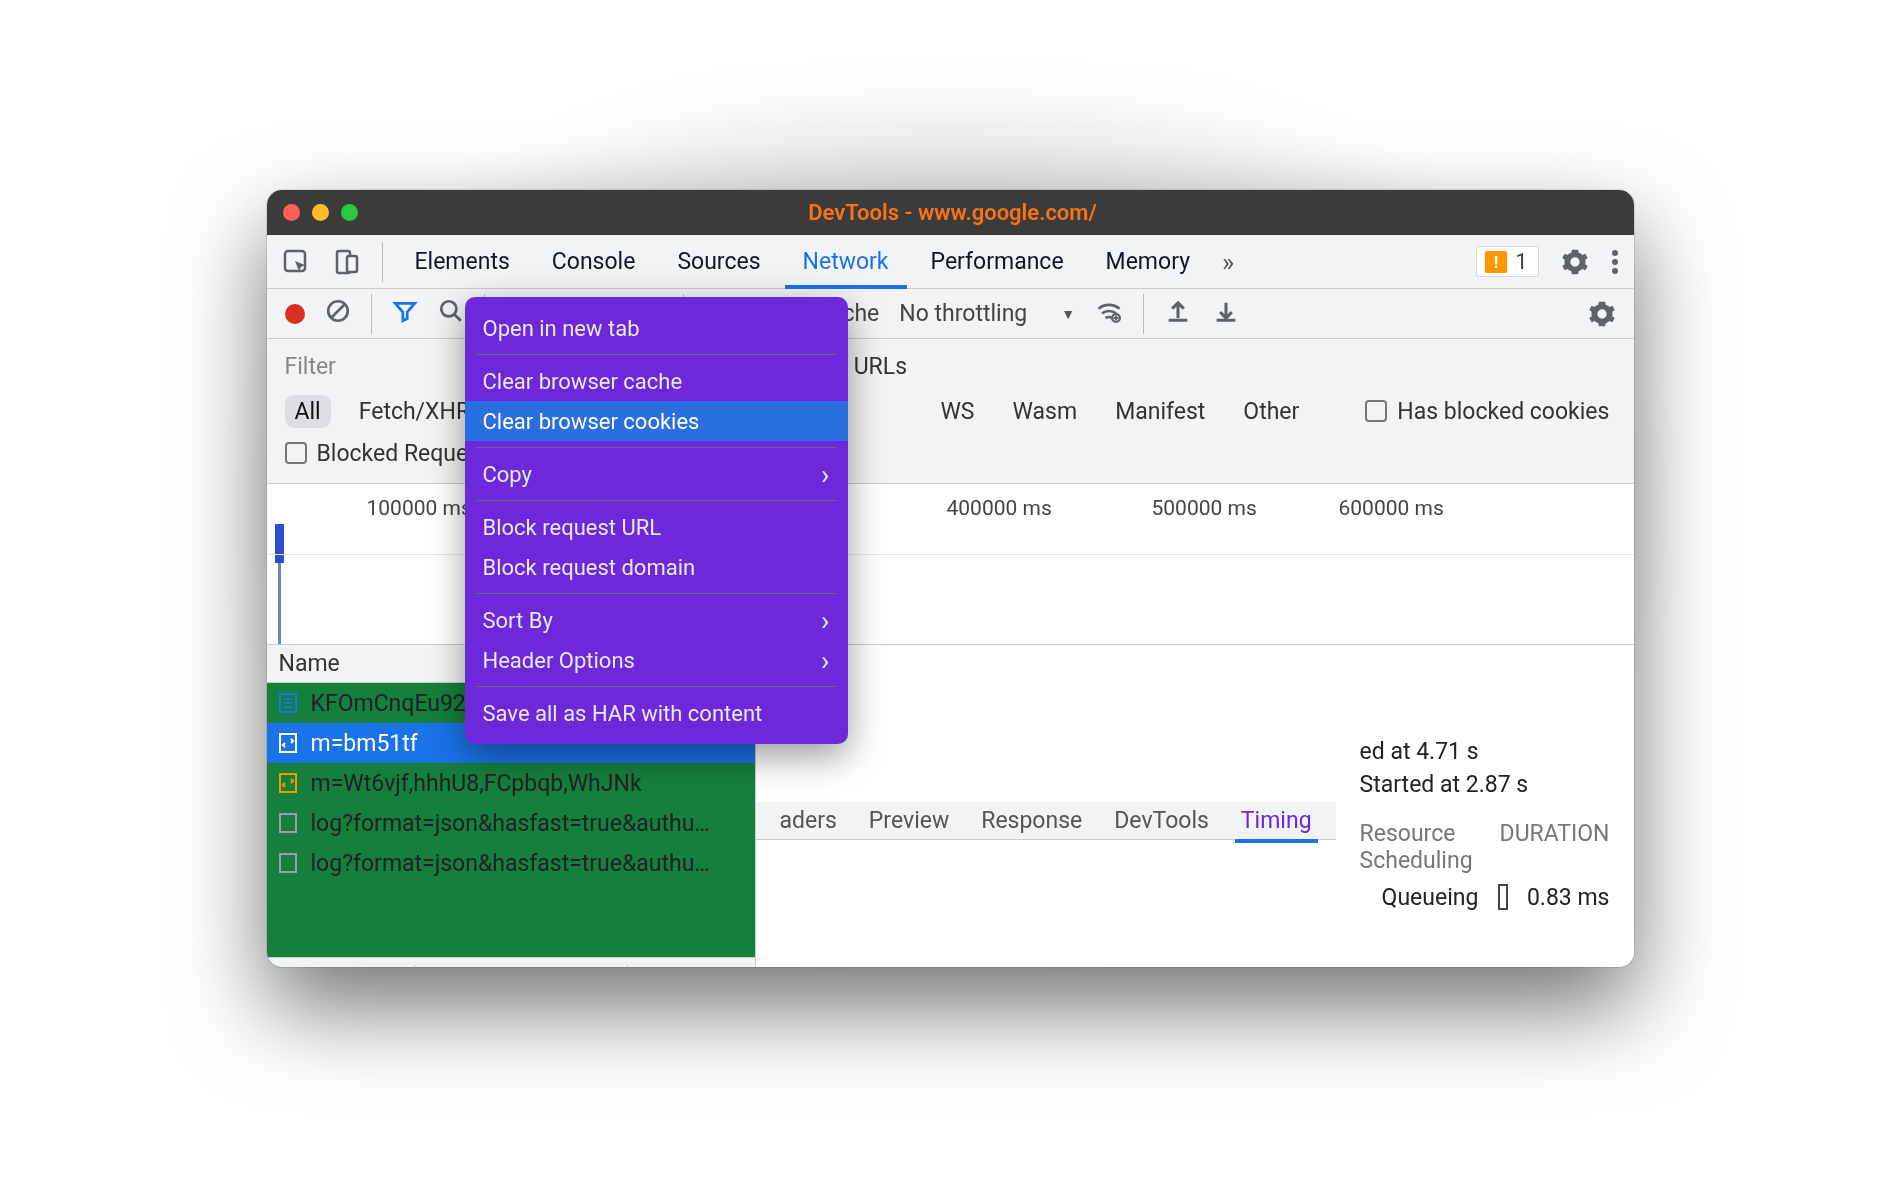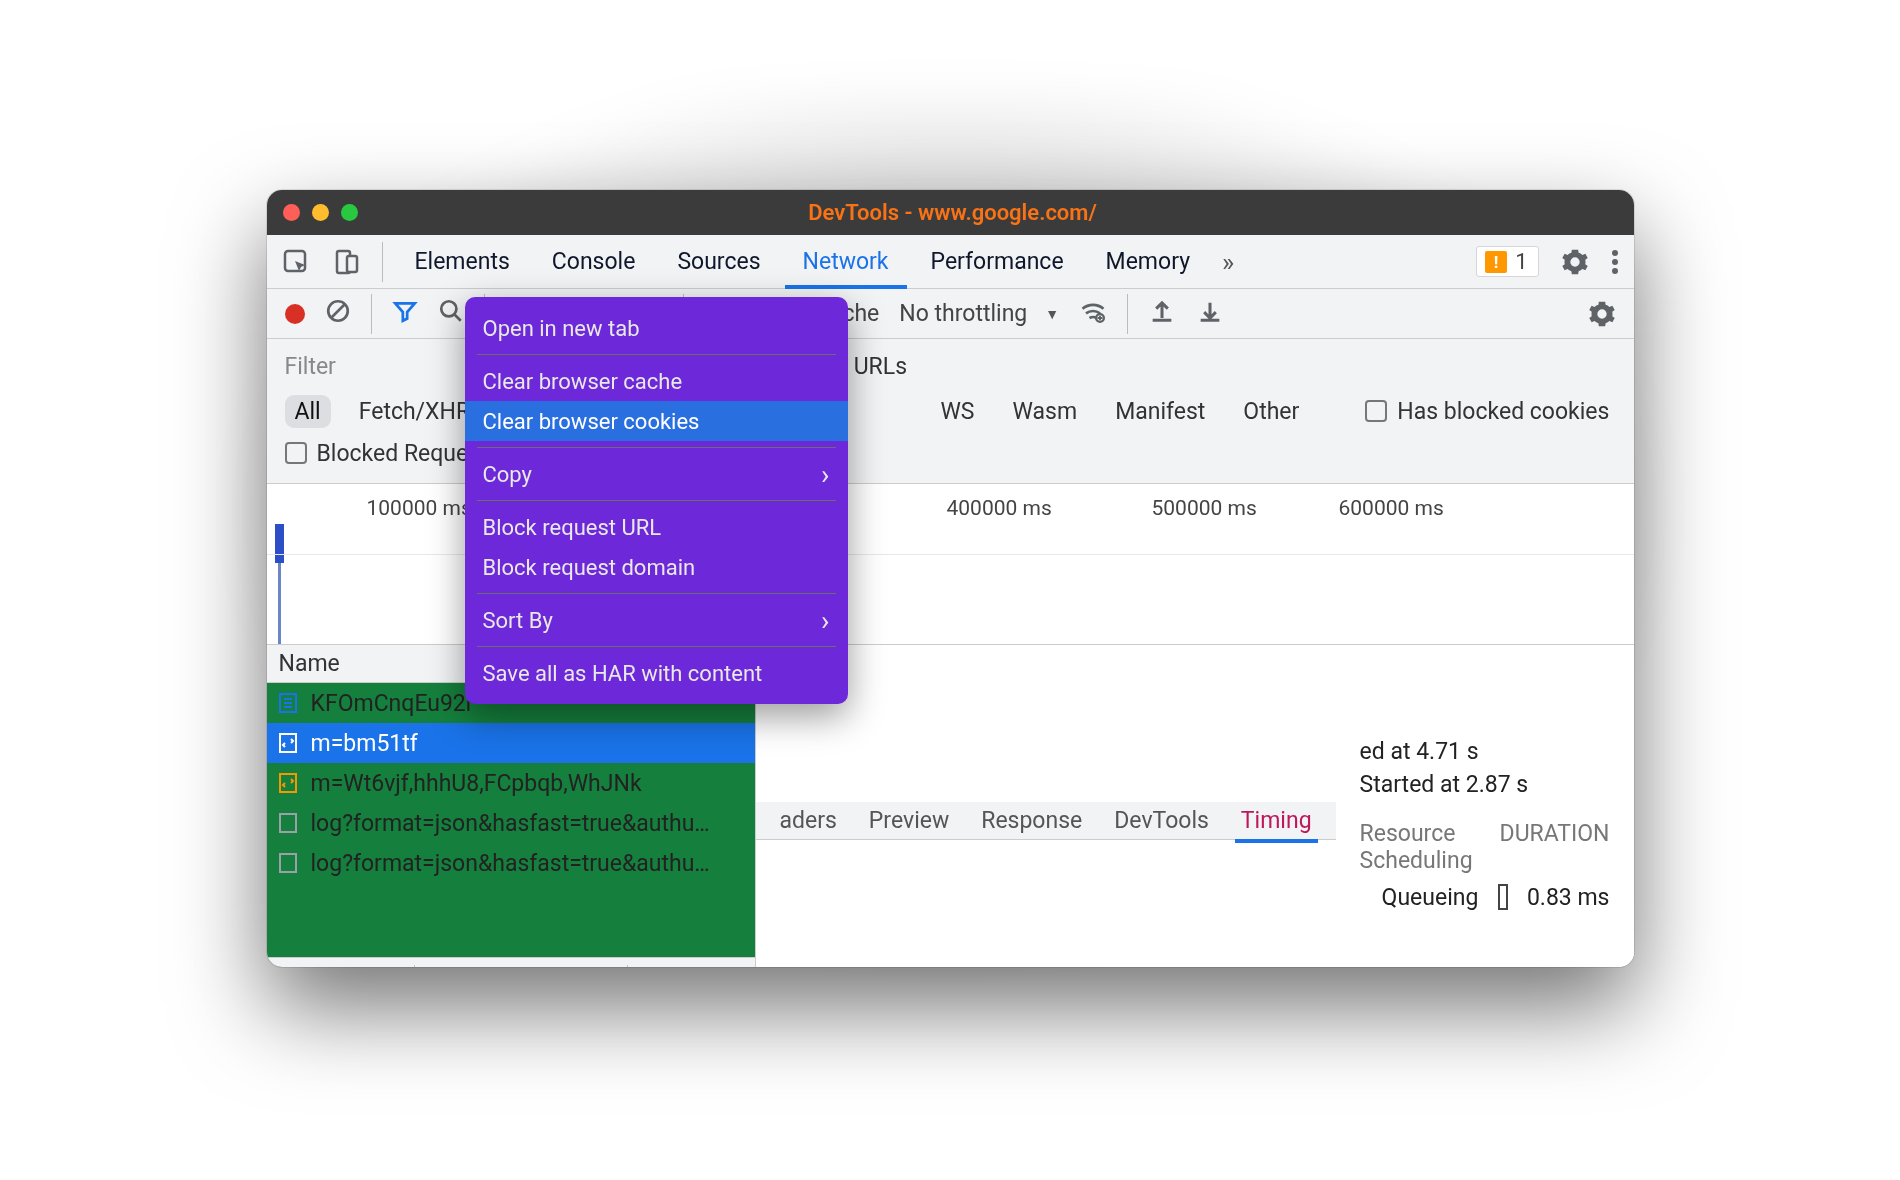--- a/index.html
+++ b/index.html
@@ -24,21 +24,21 @@
   .warn-badge{ background:#fff; border:1px solid #d6d6d6; border-radius:3px; padding:2px 10px 2px 8px; display:flex; align-items:center; gap:8px; font-size:22px; color:#444;}
   .warn-badge .sq{ width:22px;height:22px;background:#ff9800;color:#fff;font-size:17px;display:flex;align-items:center;justify-content:center;font-weight:700;border-radius:2px;}
   .gear-ic, .kebab-ic { color:#5f6368; }
   .netbar { height:50px; border-bottom:1px solid #ccc; display:flex; align-items:center; padding:0 18px; gap:20px; background:#f1f3f4; font-size:23px; color:#444;}
   .rec { width:20px; height:20px; background:#d93025; border-radius:50%; }
   .nosign svg{width:26px;height:26px;}
   .funnel svg{width:26px;height:26px;}
   .loupe svg{width:26px;height:26px;}
   .cb { width:22px; height:22px; border:2px solid #777; border-radius:4px; }
   .cbwrap{display:flex;align-items:center;gap:10px;}
-  .throttle{display:flex;align-items:center;gap:12px;}
+  .throttle{display:flex;align-items:center;gap:28px;}
   .tri{font-size:14px;color:#555;margin-left:6px;}
   .net-ic svg{width:28px;height:28px;}
   .filterrow { border-bottom:1px solid #ccc; background:#f1f3f4; font-size:23px; color:#333; padding:5px 18px 10px; }
   .filterrow .line1{display:flex; align-items:center; gap:16px; height:45px;}
   .filterrow .line2{display:flex; align-items:center; gap:18px; height:40px; margin-top:2px;}
   .filterrow .line3{display:flex; align-items:center; gap:14px; height:40px; margin-top:2px;}
   .ftext{color:#888;}
   .chip{padding:3px 10px; border-radius:9px;}
   .chip.sel{background:#dcdee1; color:#111;}
   .waterfall { height:161px; border-bottom:1px solid #ccc; background:#fff; position:relative; overflow:hidden;}
@@ -52,21 +52,21 @@
   .rows{flex:1; overflow:hidden; font-size:23px;}
   .row{height:40px; display:flex; align-items:center; gap:12px; padding:0 10px; color:#222; white-space:nowrap; overflow:hidden;}
   .row .ric{width:22px;height:22px;display:flex;align-items:center;justify-content:center;}
   .row.sel{background:#1a73e8;color:#fff;}
   .row.sel .ric svg rect, .row.sel .ric svg path{stroke:#fff;}
   .status{height:40px;border-top:1px solid #ccc;background:#f1f3f4;font-size:22px;color:#555;display:flex;align-items:center;}
   .status span{padding:0 16px;}
   .status .sv{border-left:1px solid #c3c3c3;}
   .rightpane{flex:1; background:#fff; display:flex; flex-direction:row;align-items:center;}
   .detailtabs{height:38px;border-bottom:1px solid #ccc; background:#f1f3f4; display:flex; align-items:center; gap:32px; padding:0 24px; font-size:23px; color:#555;}
-  .detailtabs .dt.active{color:#be185d; position:relative;}
+  .detailtabs .dt.active{color:#6d28d9; position:relative;}
   .detailtabs .dt.active::after{content:"";position:absolute;left:-6px;right:-6px;bottom:-9px;height:4px;background:#1a73e8;}
   .detailbody{flex:1; padding:18px 24px; font-size:23px; color:#222;}
   .detailbody .line{margin:6px 0;}
   .detailbody .sect{display:flex; justify-content:space-between; color:#777; margin:22px 0 10px;}
   .detailbody .q{display:flex; justify-content:space-between; align-items:center;}
   .qbar{width:10px;height:26px;border:2px solid #444;}
   .ctxmenu{position:absolute; left:198px; top:107px; width:383px; background:#6d28d9; color:#e8e8e8; border-radius:10px; padding:11px 0; font-size:22px; box-shadow:0 12px 36px rgba(0,0,0,.4);}
   .ctxmenu .mi{height:40px; display:flex; align-items:center; justify-content:space-between; padding:0 18px; cursor:pointer;}
   .ctxmenu .mi.hl{background:#2a6fe0; color:#fff;}
   .ctxmenu hr{border:none;border-top:1px solid #6c6c6c;margin:6px 12px;}
@@ -312,20 +312,23 @@
     <div class="mi">
           <span>Block request URL</span>
         </div>
     <div class="mi">
           <span>Block request domain</span>
         </div>
     <hr>
     <div class="mi sub">
           <span>Sort By</span>
         </div>
+    <div class="mi sub">
+          <span>Header Options</span>
+        </div>
     <hr>
     <div class="mi">
           <span>Save all as HAR with content</span>
         </div>
   </div>
 
  </div>
 </div>
 
 </body></html>

